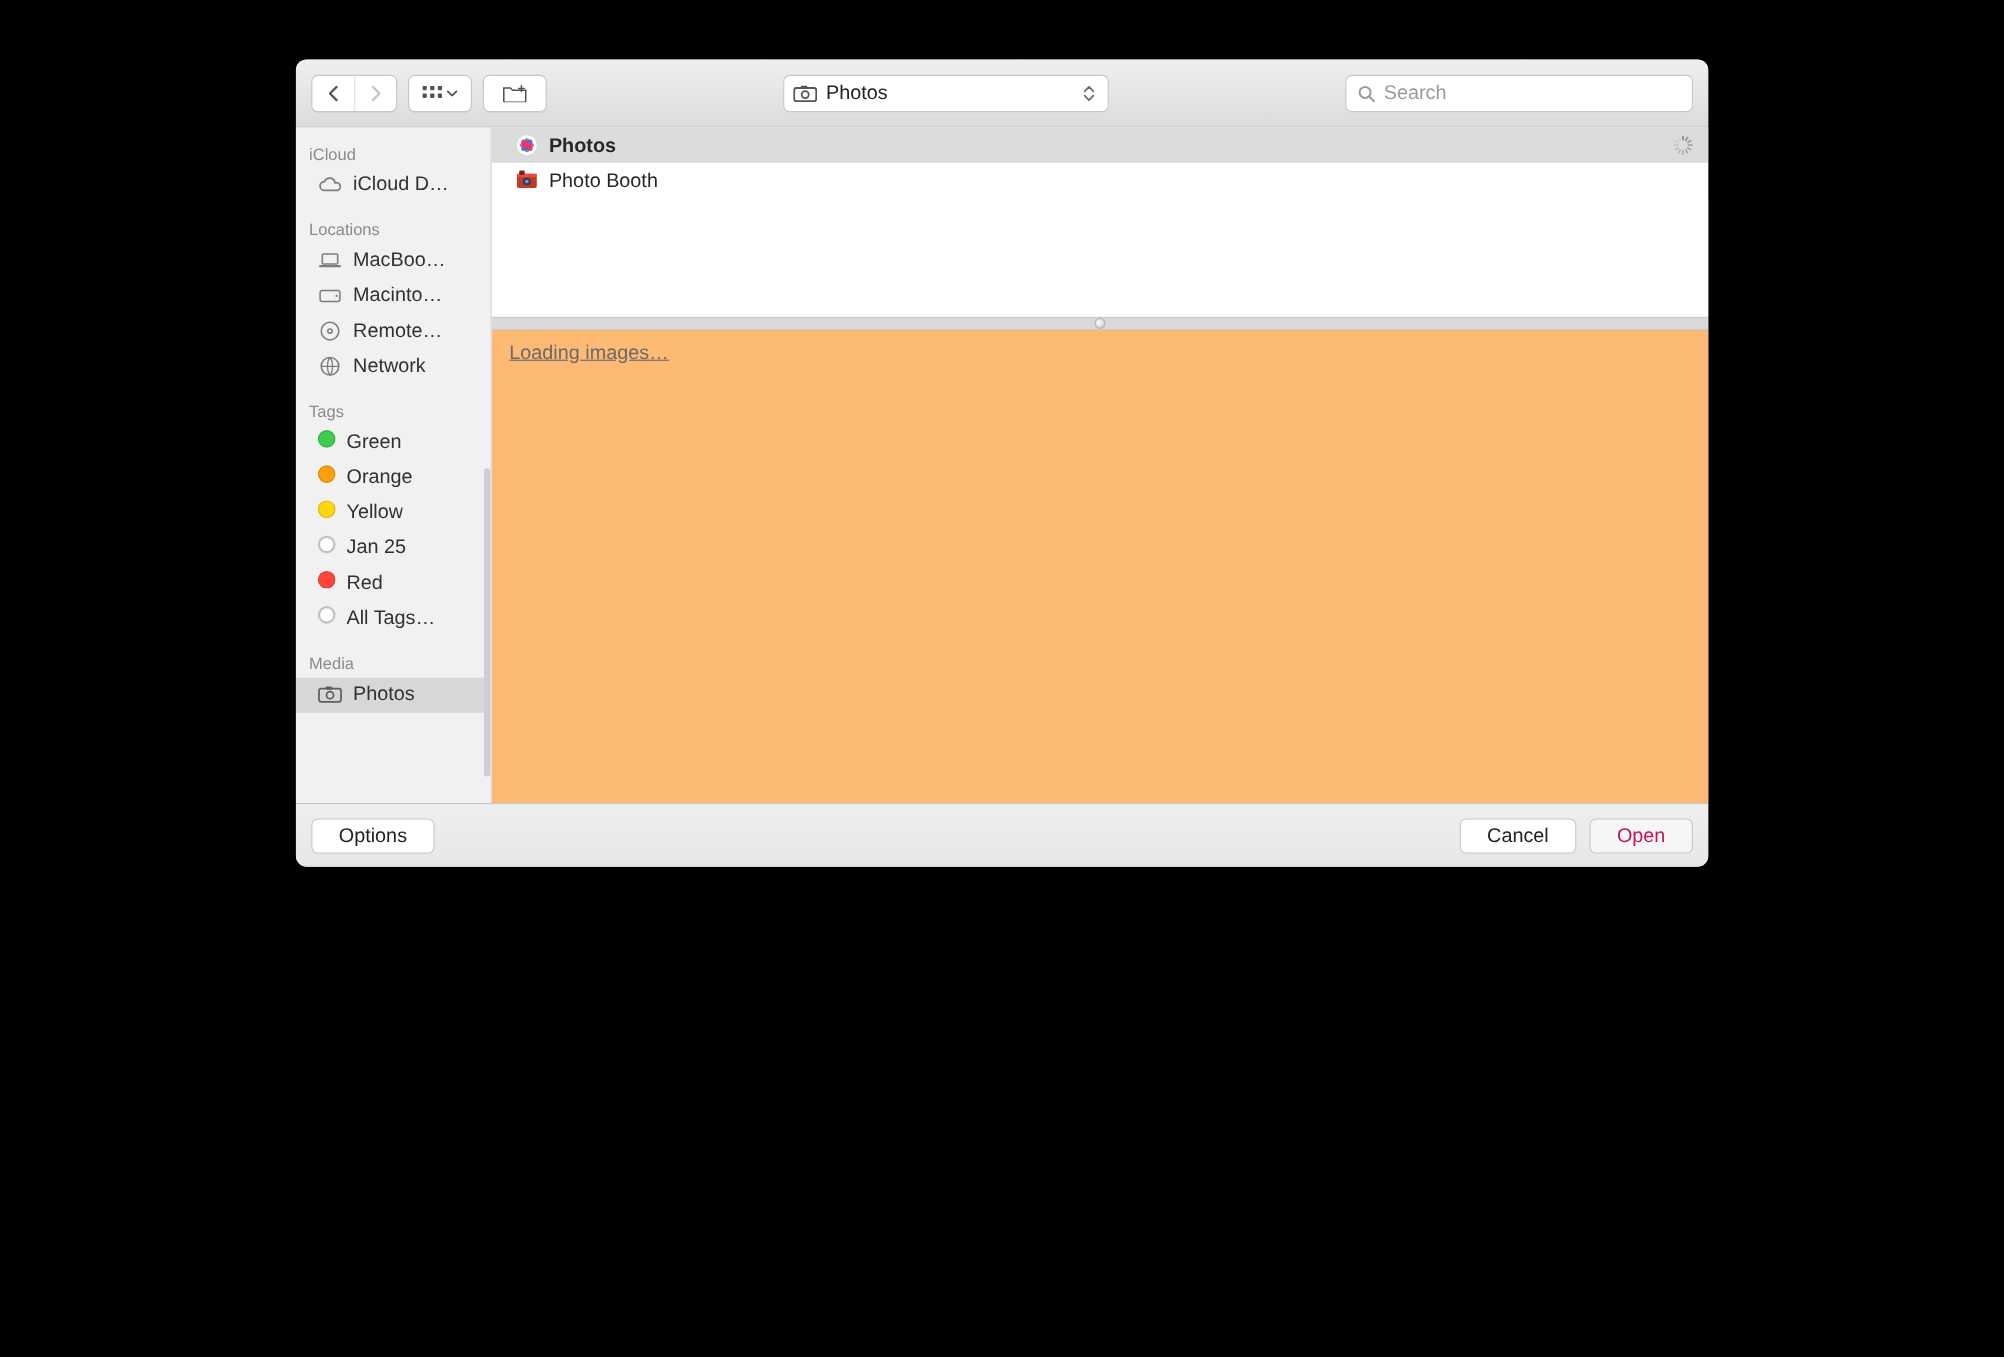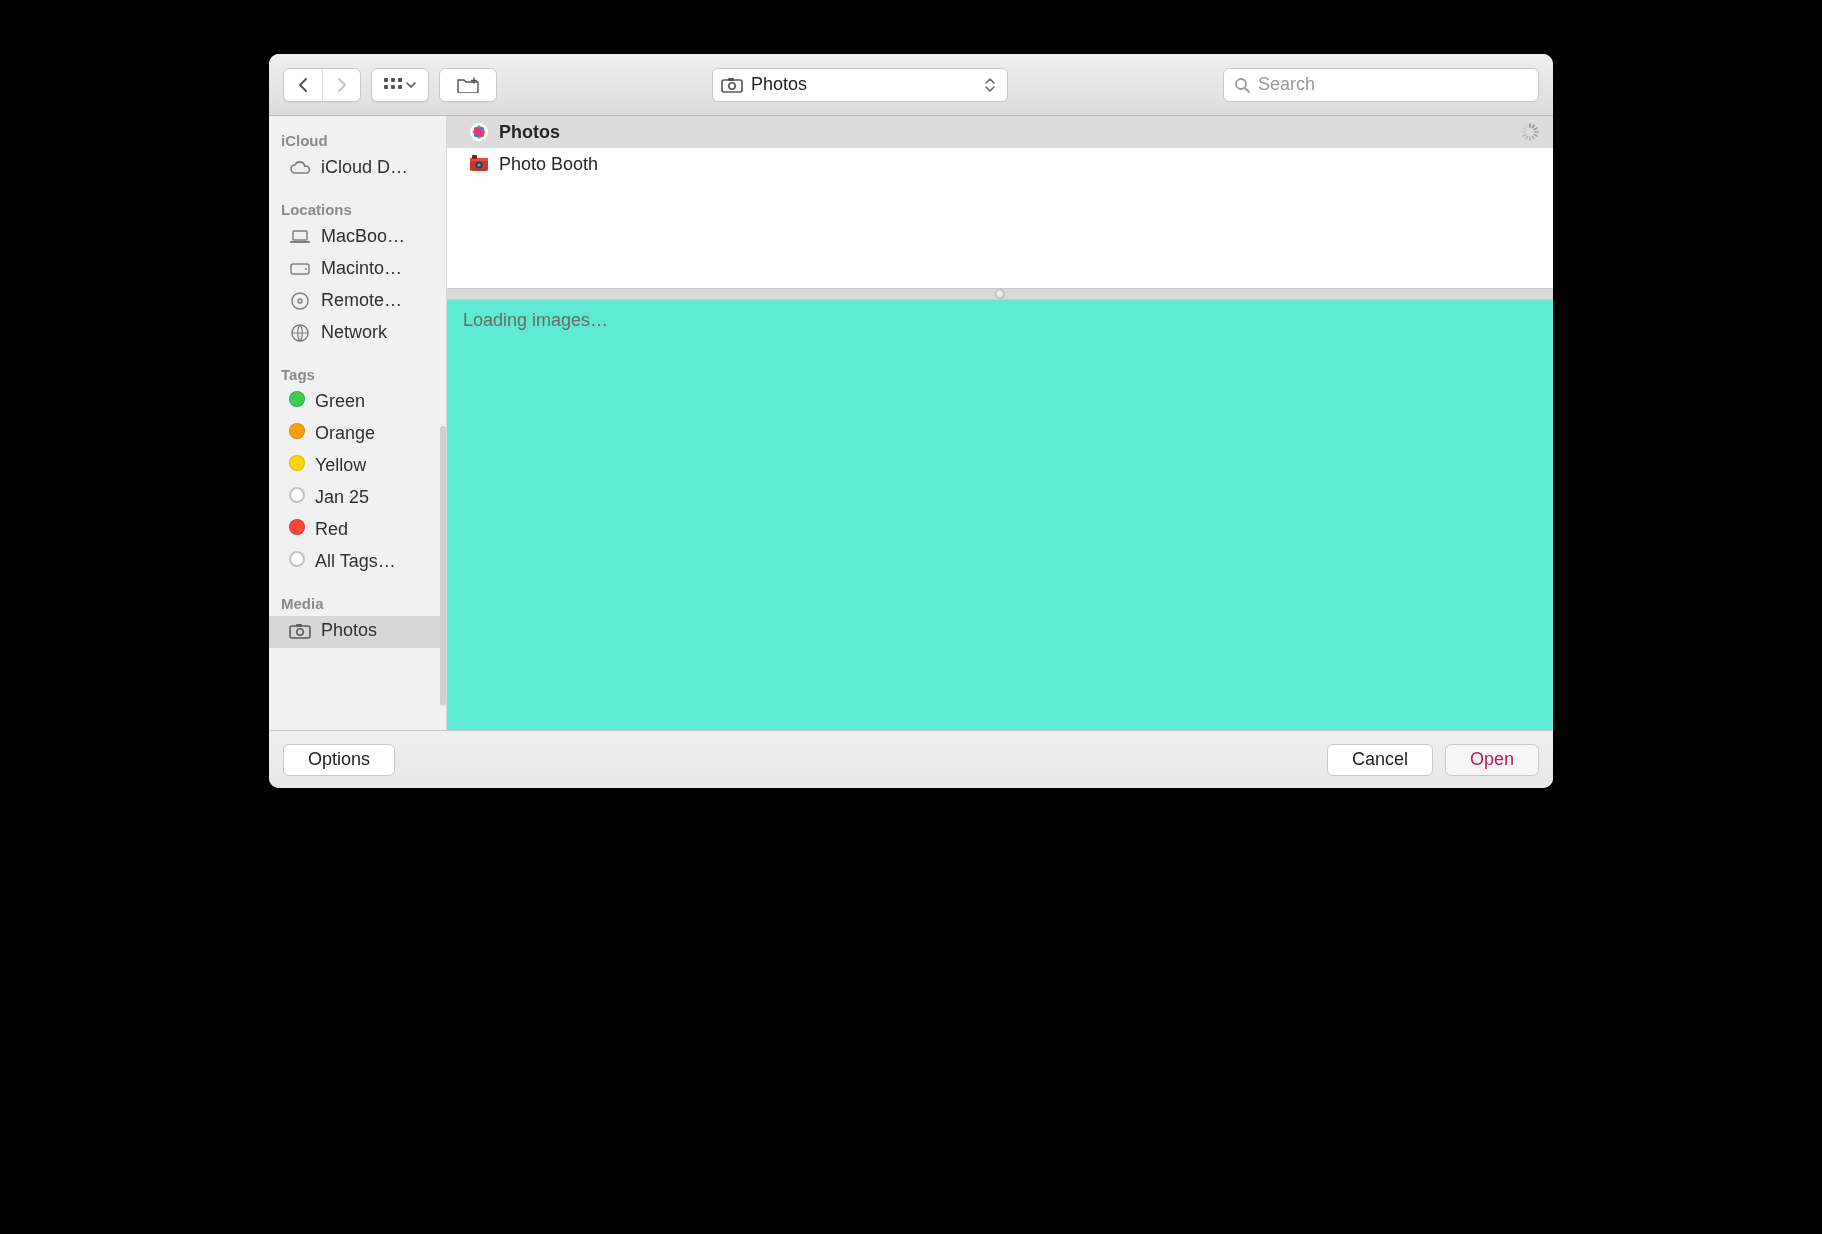--- a/index.html
+++ b/index.html
@@ -88,21 +88,20 @@
     width: 178px;
     background: #f1f1f1;
     border-right: 1px solid #d7d7d7;
     overflow: hidden;
     padding-top: 12px;
     position: relative;
   }
   .sb-section-title {
     font-size: 15px; color: #8a8a8a;
     padding: 4px 12px 4px 12px;
-    font-weight: bold;
   }
   .sb-item {
     display: flex; align-items: flex-start;
     gap: 10px;
     padding: 4px 8px 4px 20px;
     height: 32px;
     font-size: 18px;
     color: #303030;
     white-space: nowrap;
     overflow: hidden;
@@ -144,24 +143,25 @@
     box-shadow: inset 0 1px 0 #c9c9c9, inset 0 -1px 0 #c9c9c9;
     position: relative;
   }
   .divider::after {
     content: ""; position: absolute; left: 50%; top: 50%; transform: translate(-50%,-50%);
     width: 8px; height: 8px; border-radius: 50%;
     background: radial-gradient(circle at 40% 40%, #fff, #bdbdbd);
     border: 1px solid #b6b6b6;
   }
   .preview {
-    flex: 1; background: #5eead4;
+    flex: 1; background: #fdba74;
     padding: 10px 16px;
     color: #6a6a6a;
     font-size: 18px;
+    text-decoration: underline;
   }
 
   
   .footer {
     height: 58px;
     background: linear-gradient(#efefef, #e7e7e7);
     border-top: 1px solid #c6c6c6;
     display: flex; align-items: center;
     padding: 0 14px;
     gap: 12px;

